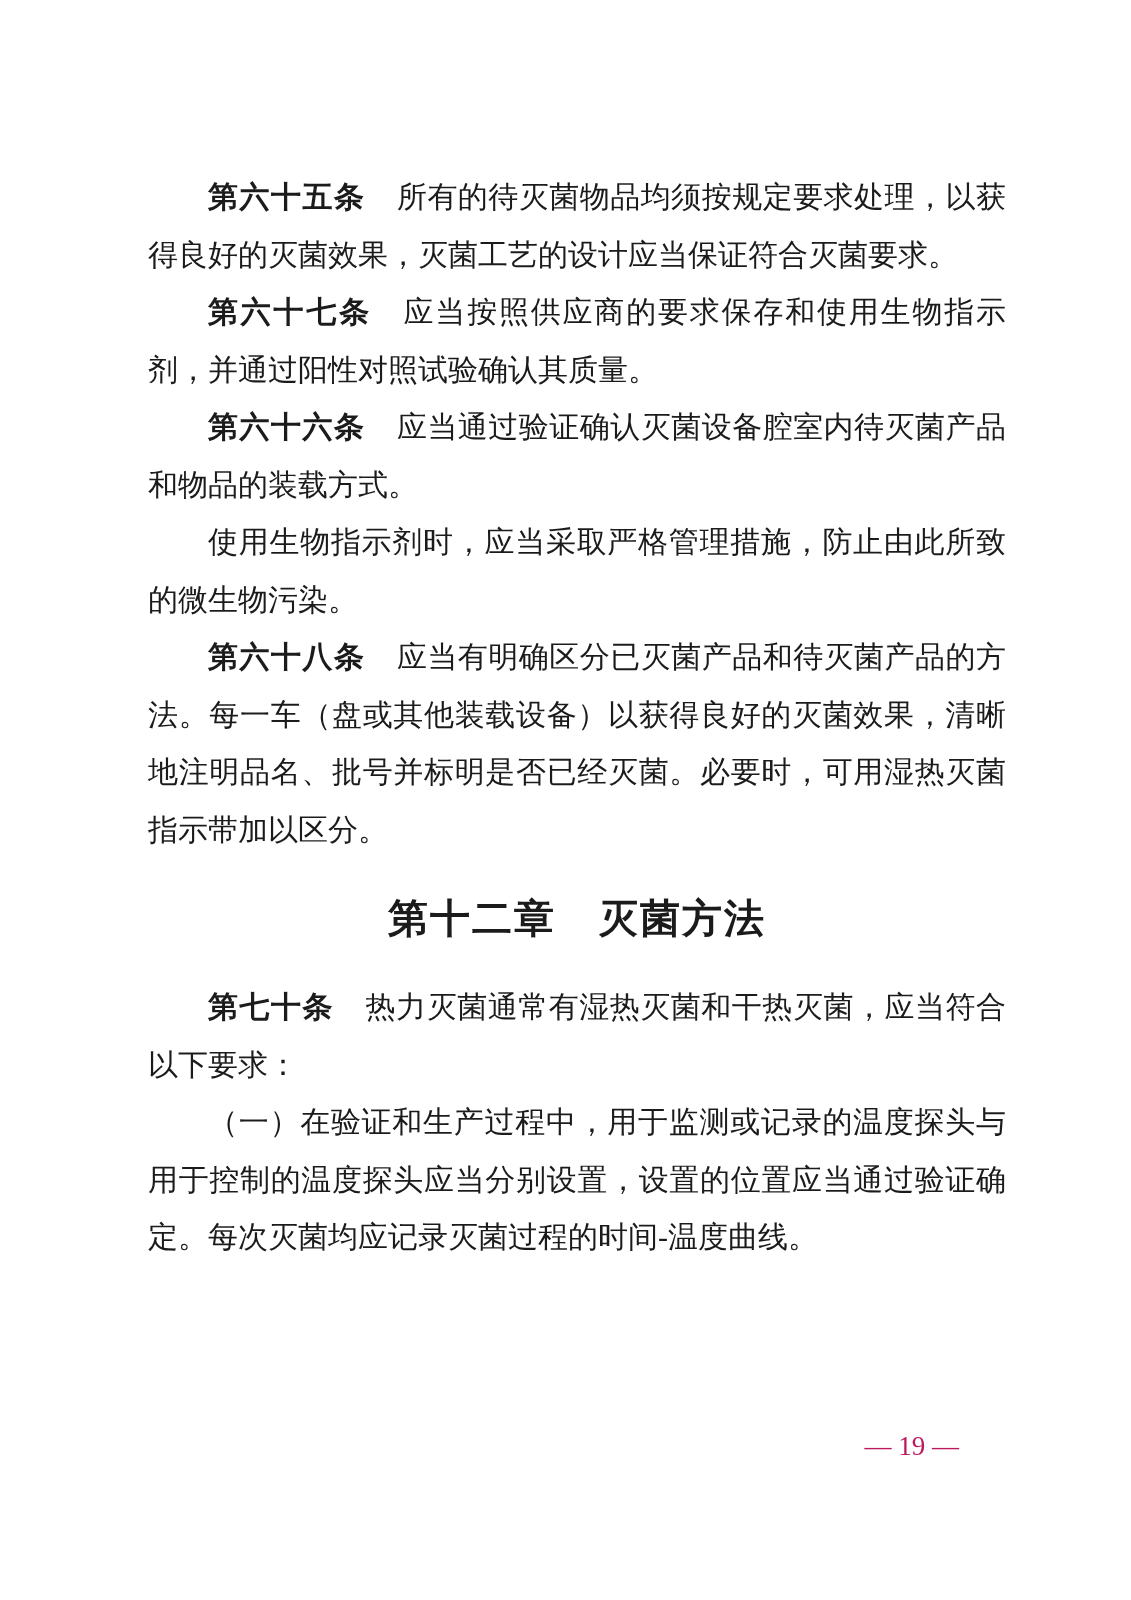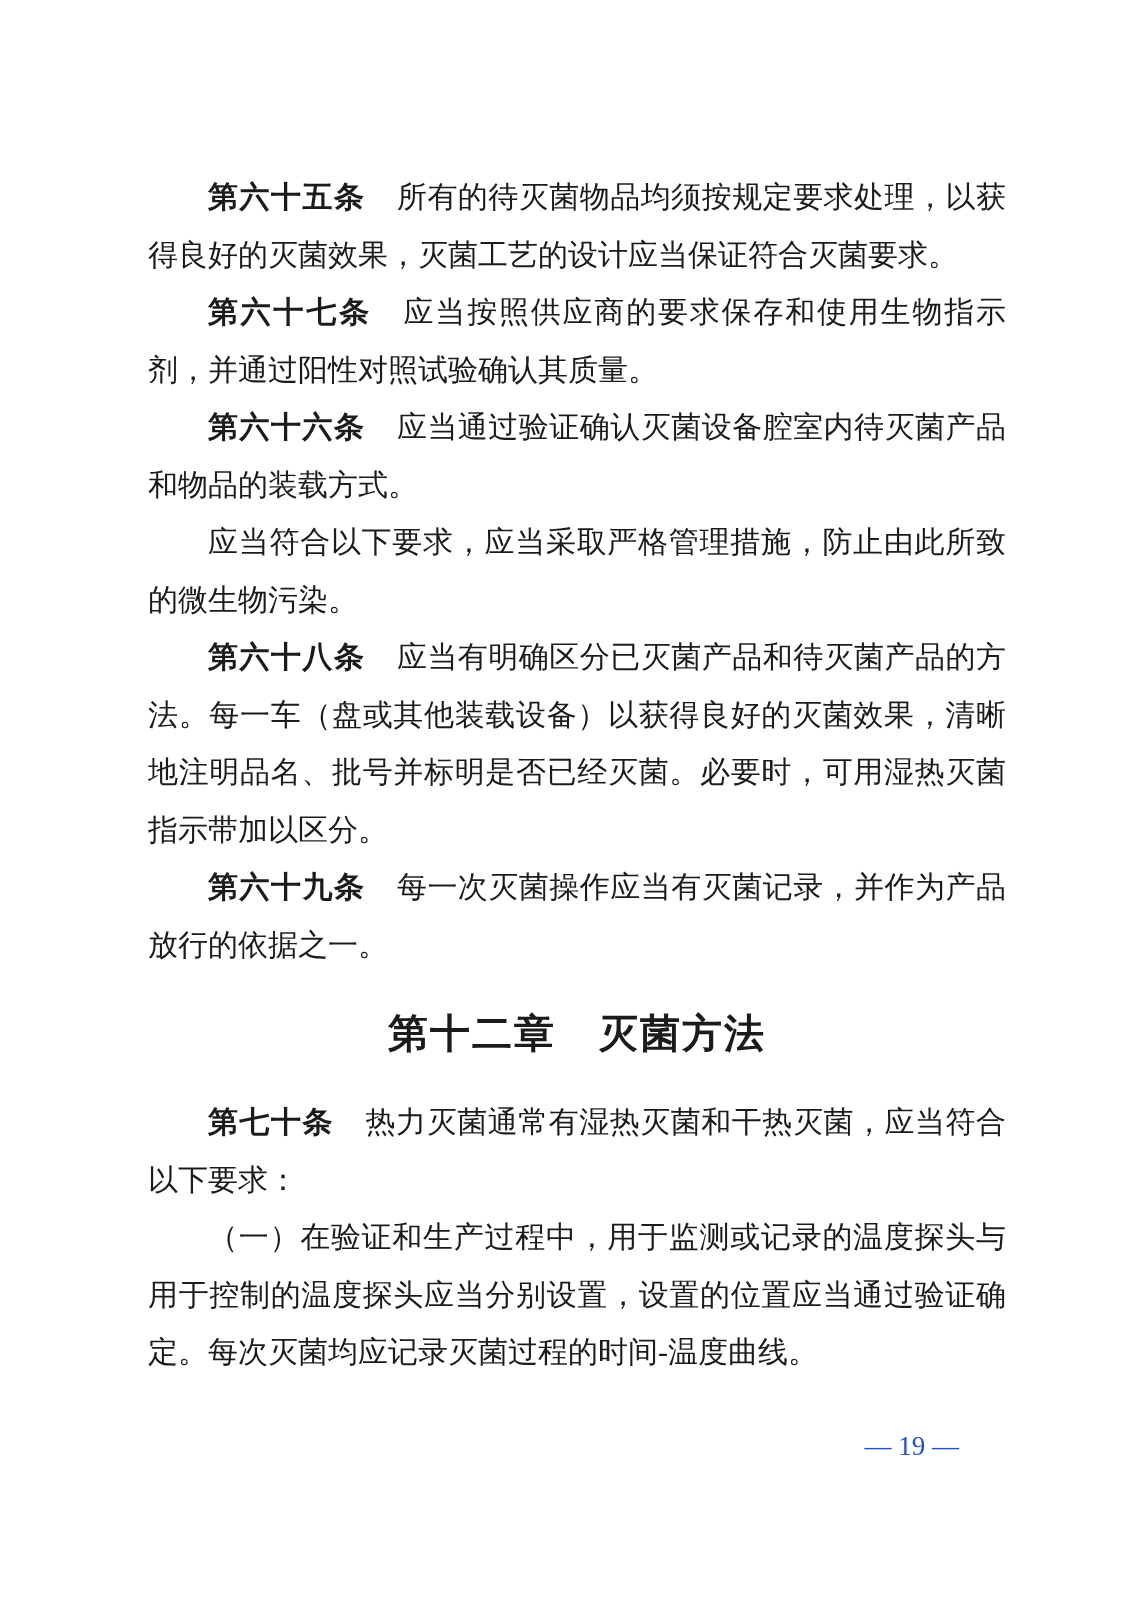--- a/index.html
+++ b/index.html
@@ -45,42 +45,41 @@
     text-align: center;
     text-indent: 0;
     letter-spacing: 2px;
   }
   .footer {
     position: absolute;
     top: 1428px;
     right: 172px;
     font-size: 27px;
     line-height: 36px;
-    color: #1d4ed8;
+    color: #be185d;
     font-family: "Liberation Serif", "DejaVu Serif", serif;
   }
 </style>
 </head>
 <body>
 
 <div class="page">
 
   <main class="doc">
 
     <p class="para"><span class="article-label">第六十五条</span><span>所有的待灭菌物品均须按规定要求处理，以获得良好的灭菌效果，灭菌工艺的设计应当保证符合灭菌要求。</span></p>
 
     <p class="para"><span class="article-label">第六十七条</span><span>应当按照供应商的要求保存和使用生物指示剂，并通过阳性对照试验确认其质量。</span></p>
 
     <p class="para"><span class="article-label">第六十六条</span><span>应当通过验证确认灭菌设备腔室内待灭菌产品和物品的装载方式。</span></p>
 
-    <p class="para"><span>应当符合以下要求，应当采取严格管理措施，防止由此所致的微生物污染。</span></p>
+    <p class="para"><span>使用生物指示剂时，应当采取严格管理措施，防止由此所致的微生物污染。</span></p>
 
     <p class="para"><span class="article-label">第六十八条</span><span>应当有明确区分已灭菌产品和待灭菌产品的方法。每一车（盘或其他装载设备）以获得良好的灭菌效果，清晰地注明品名、批号并标明是否已经灭菌。必要时，可用湿热灭菌指示带加以区分。</span></p>
 
-    <p class="para"><span class="article-label">第六十九条</span><span>每一次灭菌操作应当有灭菌记录，并作为产品放行的依据之一。</span></p>
 
     <h2 class="chapter">第十二章　灭菌方法</h2>
 
     <p class="para"><span class="article-label">第七十条</span><span>热力灭菌通常有湿热灭菌和干热灭菌，应当符合以下要求：</span></p>
 
     <p class="para"><span>（一）在验证和生产过程中，用于监测或记录的温度探头与用于控制的温度探头应当分别设置，设置的位置应当通过验证确定。每次灭菌均应记录灭菌过程的时间-温度曲线。</span></p>
 
   </main>
 
   <footer class="footer">

